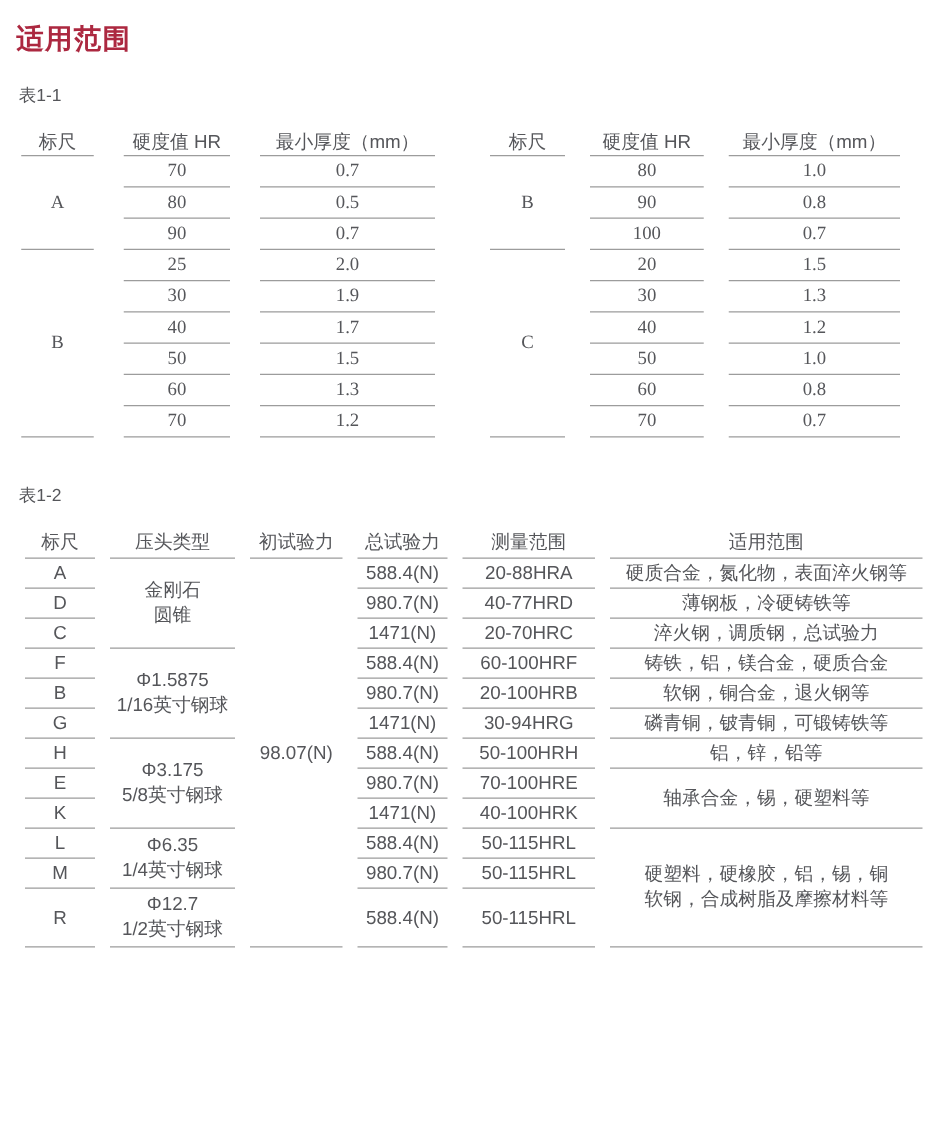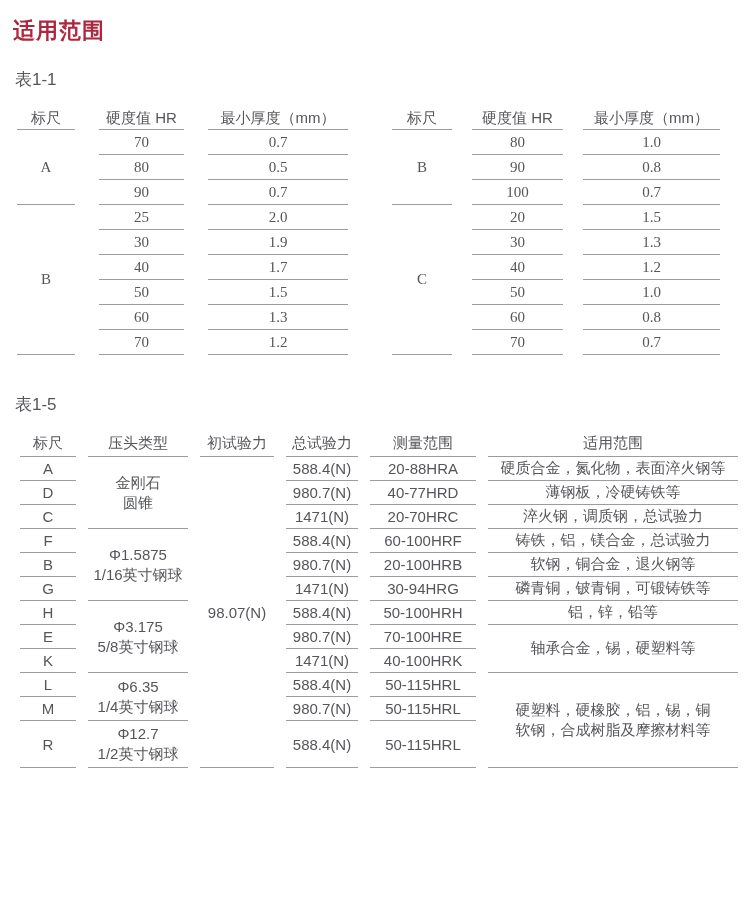--- a/index.html
+++ b/index.html
@@ -27,21 +27,21 @@
     margin: 8px 0 0 22px;
   }
   .bullet-text {
     margin-left: 18px;
     width: 700px;
     font-size: 15px;
     line-height: 26px;
     color: #55565a;
     text-align: justify;
   }
-  .tbl-label { font-size: 17px; color: #55565a; margin-left: 15px; }
+  .tbl-label { font-size: 14px; color: #55565a; margin-left: 15px; }
   #label-t1 { margin-top: 14px; }
   #label-t2 { margin-top: 38px; }
 
   table {
     border-collapse: separate;
     table-layout: fixed;
   }
   th, td {
     font-weight: normal;
     font-size: 15px;
@@ -177,21 +177,21 @@
       <td>0.8</td>
     </tr>
     <tr>
       <td>70</td>
       <td>0.7</td>
     </tr>
   </tbody>
     </table>
 </div>
 
-<div class="tbl-label" id="label-t2">表1-5</div>
+<div class="tbl-label" id="label-t2">表1-2</div>
 
 <table class="t2">
   <colgroup>
     <col style="width:56px">
       <col style="width:100px">
       <col style="width:74px">
     <col style="width:72px">
       <col style="width:106px">
       <col style="width:250px">
   </colgroup>
@@ -224,21 +224,21 @@
     <td>1471(N)</td>
     <td>20-70HRC</td>
     <td>淬火钢，调质钢，总试验力</td>
   </tr>
   <tr>
     <td>F</td>
     <td rowspan="3" class="pre">Φ1.5875
 1/16英寸钢球</td>
     <td>588.4(N)</td>
     <td>60-100HRF</td>
-    <td>铸铁，铝，镁合金，总试验力</td>
+    <td>铸铁，铝，镁合金，硬质合金</td>
   </tr>
   <tr>
     <td>B</td>
     <td>980.7(N)</td>
     <td>20-100HRB</td>
     <td>软钢，铜合金，退火钢等</td>
   </tr>
   <tr>
     <td>G</td>
     <td>1471(N)</td>

